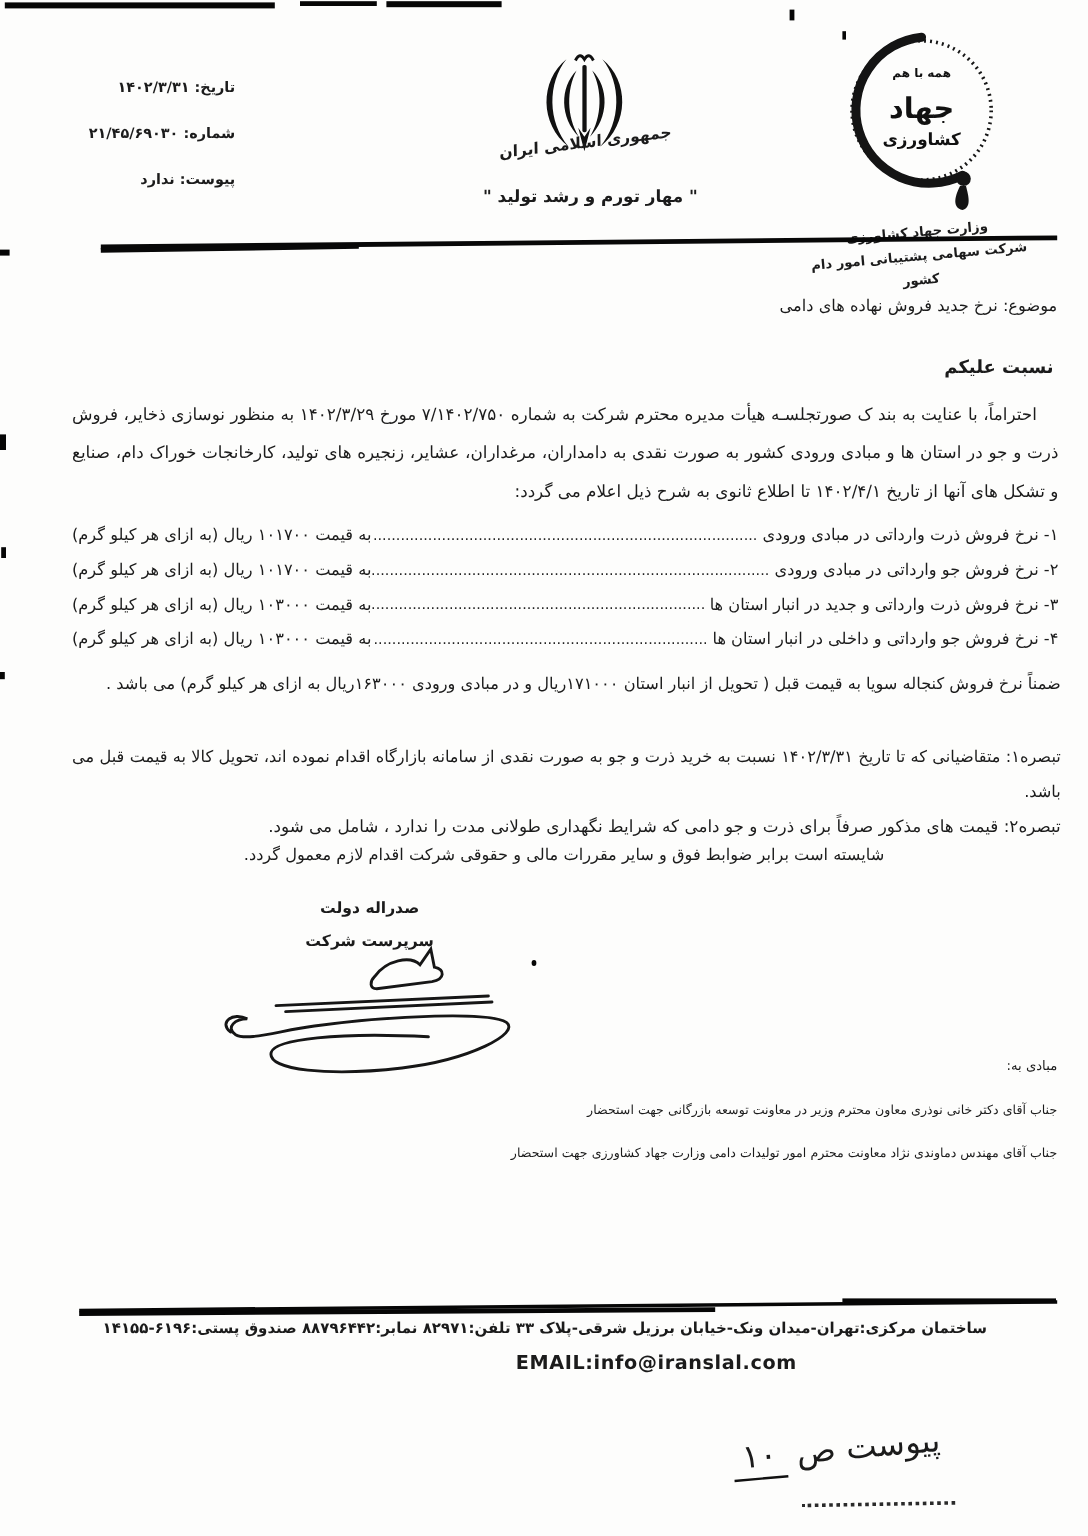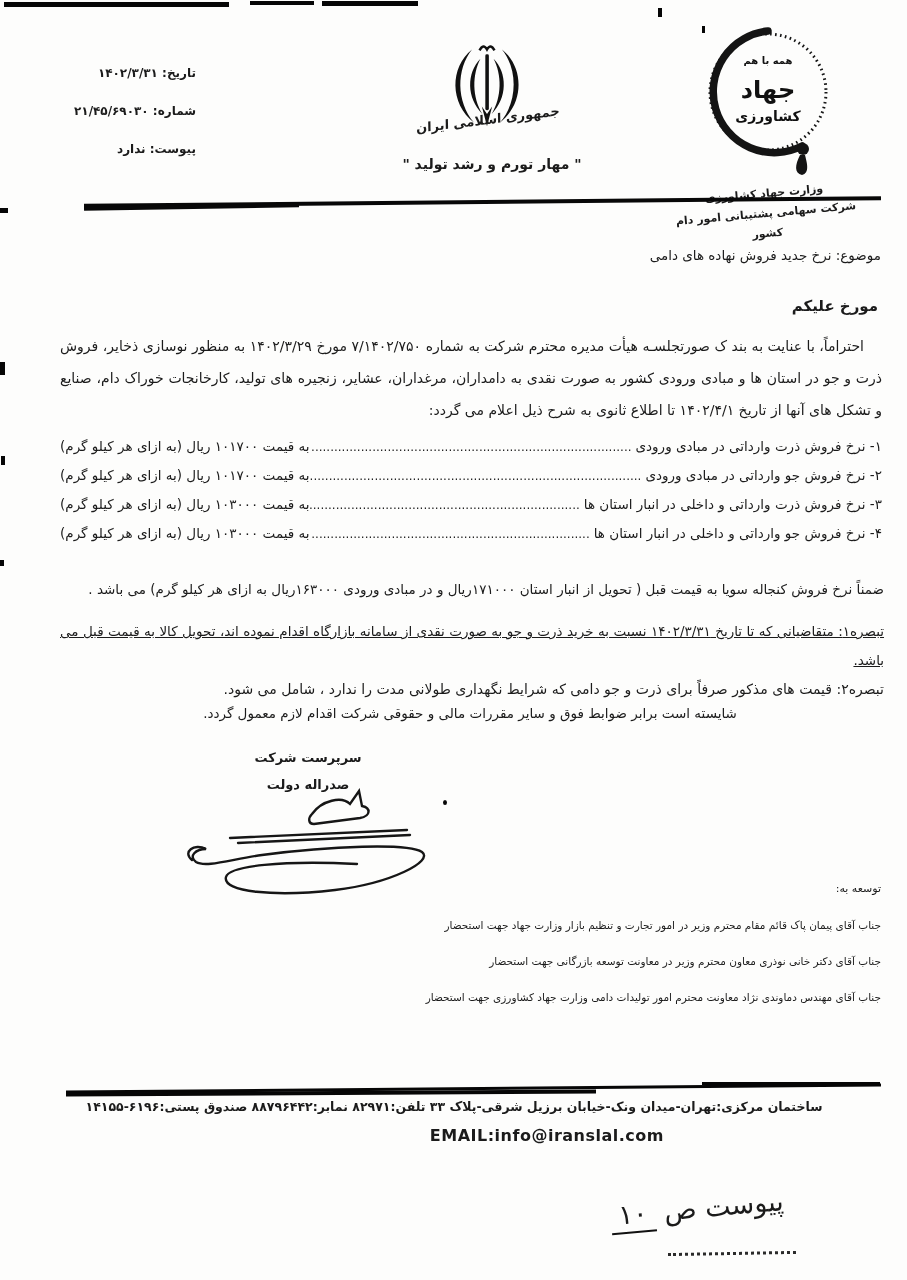--- a/index.html
+++ b/index.html
@@ -25,22 +25,22 @@
   
   .hd1{left:84px;top:200px;width:797px;height:4px;background:#080808;transform:rotate(-0.55deg);}
   .hd2{left:84px;top:205px;width:215px;height:4px;background:#080808;transform:rotate(-0.9deg);}
   .addressee{top:212px;right:26px;font-size:14.5px;font-weight:700;}
   .subject{top:247px;right:26px;font-size:13.5px;}
   .salutation{top:297px;right:29px;font-size:15px;font-weight:700;}
   .body1{top:330px;left:60px;width:822px;font-size:14px;line-height:32px;text-align:justify;text-indent:18px;}
   .items{top:438px;left:60px;width:822px;font-size:13.5px;}
   .row{display:flex;direction:rtl;align-items:baseline;height:22px;margin-bottom:7px;white-space:nowrap;}
   .leader{flex:1;overflow:hidden;white-space:nowrap;font-size:12px;color:#222;padding:0 4px;}
-  .extra{top:556px;left:60px;width:824px;font-size:13.5px;line-height:29px;text-align:justify;margin-top:19px;}
-  .note1{top:617px;left:60px;width:824px;font-size:13.5px;line-height:29px;text-align:justify;text-decoration:underline;}
+  .extra{top:556px;left:60px;width:824px;font-size:13.5px;line-height:29px;text-align:justify;}
+  .note1{top:617px;left:60px;width:824px;font-size:13.5px;line-height:29px;text-align:justify;}
   .note2{top:676px;left:60px;width:824px;font-size:14px;line-height:26px;}
   .closing{top:705px;left:70px;width:800px;font-size:13.5px;text-align:center;}
   .sig{top:744px;left:168px;width:280px;text-align:center;font-size:13px;font-weight:700;line-height:27px;}
   .sig-svg{top:786px;left:160px;}
   .sig-dot{left:443px;top:800px;width:4px;height:5px;border-radius:50%;}
   .cc{top:882px;right:26px;width:620px;text-align:right;font-size:10.5px;}
   .cc .lbl{font-size:11px;margin-bottom:12px;}
   .cc .line{line-height:36px;}
   .fl1{left:66px;top:1087px;width:815px;height:3px;background:#060606;transform:rotate(-0.5deg);}
   .fl2{left:66px;top:1091px;width:530px;height:4px;background:#060606;transform:rotate(-0.35deg);}
@@ -103,70 +103,69 @@
     <div class="logo-cap rtl">
       <div>وزارت جهاد کشاورزی</div>
       <div>شرکت سهامی پشتیبانی امور دام کشور</div>
     </div>
   </div>
 
   <div class="abs hd1"></div>
   <div class="abs hd2"></div>
 
   <div class="abs subject rtl">موضوع: نرخ جدید فروش نهاده های دامی</div>
-  <div class="abs salutation rtl">مورخ علیکم</div>
+  <div class="abs salutation rtl">نسبت علیکم</div>
 
   <div class="abs body1 rtl"><span>احتراماً، با عنایت به بند ک صورتجلسـه هیأت مدیره محترم شرکت به شماره ۷/۱۴۰۲/۷۵۰ مورخ ۱۴۰۲/۳/۲۹ به منظور نوسازی ذخایر، فروش ذرت و جو در استان ها و مبادی ورودی کشور </span><span class="b">به صورت نقدی</span><span> به دامداران، مرغداران، عشایر، زنجیره های تولید، کارخانجات خوراک دام، صنایع و تشکل های آنها </span><span class="b">از تاریخ ۱۴۰۲/۴/۱ تا اطلاع ثانوی</span><span> به شرح ذیل اعلام می گردد:</span></div>
 
   <div class="abs items">
     <div class="row">
       <span><span>۱- نرخ فروش </span><span class="b">ذرت وارداتی</span><span> در مبادی ورودی </span></span>
       <span class="leader">....................................................................................................</span>
       <span><span class="b">به قیمت ۱۰۱۷۰۰ ریال </span><span>(به ازای هر کیلو گرم)</span></span>
     </div>
     <div class="row">
       <span><span>۲- نرخ فروش </span><span class="b">جو وارداتی</span><span> در مبادی ورودی </span></span>
       <span class="leader">....................................................................................................</span>
       <span><span class="b">به قیمت ۱۰۱۷۰۰ ریال </span><span>(به ازای هر کیلو گرم)</span></span>
     </div>
     <div class="row">
-      <span><span>۳- نرخ فروش </span><span class="b">ذرت وارداتی و داخلی</span><span> در انبار استان ها </span></span>
+      <span><span>۳- نرخ فروش </span><span class="b">ذرت وارداتی و جدید</span><span> در انبار استان ها </span></span>
       <span class="leader">....................................................................................................</span>
       <span><span class="b">به قیمت ۱۰۳۰۰۰ ریال </span><span>(به ازای هر کیلو گرم)</span></span>
     </div>
     <div class="row">
       <span><span>۴- نرخ فروش </span><span class="b">جو وارداتی و داخلی</span><span> در انبار استان ها </span></span>
       <span class="leader">....................................................................................................</span>
       <span><span class="b">به قیمت ۱۰۳۰۰۰ ریال </span><span>(به ازای هر کیلو گرم)</span></span>
     </div>
   </div>
 
   <div class="abs extra rtl"><span class="b">ضمناً نرخ فروش کنجاله سویا به قیمت قبل</span><span> ( تحویل از انبار استان ۱۷۱۰۰۰ریال و در مبادی ورودی ۱۶۳۰۰۰ریال به ازای هر کیلو گرم) می باشد .</span></div>
 
   <div class="abs note1 rtl"><span>تبصره۱: متقاضیانی که تا تاریخ ۱۴۰۲/۳/۳۱ نسبت به خرید ذرت و جو به صورت نقدی از سامانه بازارگاه اقدام نموده اند، تحویل کالا به قیمت قبل می باشد.</span></div>
   <div class="abs note2 rtl"><span class="b">تبصره۲: قیمت های مذکور صرفاً برای ذرت و جو دامی که شرایط نگهداری طولانی مدت را ندارد ، شامل می شود.</span></div>
   <div class="abs closing rtl">شایسته است برابر ضوابط فوق و سایر مقررات مالی و حقوقی شرکت اقدام لازم معمول گردد.</div>
 
   <div class="abs sig rtl">
+    <div>صدراله دولت</div>
     <div>سرپرست شرکت</div>
-    <div>صدراله دولت</div>
   </div>
   <div class="abs sig-svg">
     <svg width="280" height="115" viewBox="0 0 280 115" fill="none" stroke="#161616" stroke-width="2.4" stroke-linecap="round">
       <path d="M152,28 C162,14 182,10 190,18 L199,5 L202,20 C211,22 211,30 200,32 L154,38 C148,38 148,32 152,28 Z"></path>
       <path d="M70,52 L247,44"></path>
       <path d="M78,57 L250,49"></path>
       <path d="M32,74 C22,66 34,57 46,63 C36,63 28,70 36,76 C46,82 72,73 102,69 C170,60 248,57 262,66 C274,75 232,97 175,104 C115,111 62,106 66,91 C69,80 122,74 197,78"></path>
     </svg>
   </div>
   <div class="abs art sig-dot"></div>
 
   <div class="abs cc rtl">
-    <div class="lbl">توسعه به:</div>
-    <div class="line">جناب آقای پیمان پاک قائم مقام محترم وزیر در امور تجارت و تنظیم بازار وزارت جهاد جهت استحضار</div>
+    <div class="lbl">مبادی به:</div>
     <div class="line">جناب آقای دکتر خانی نوذری معاون محترم وزیر در معاونت توسعه بازرگانی جهت استحضار</div>
     <div class="line">جناب آقای مهندس دماوندی نژاد معاونت محترم امور تولیدات دامی وزارت جهاد کشاورزی جهت استحضار</div>
   </div>
 
   <div class="abs fl1"></div>
   <div class="abs fl2"></div>
   <div class="abs fl3"></div>
   <div class="abs address rtl">ساختمان مرکزی:تهران-میدان ونک-خیابان برزیل شرقی-پلاک ۳۳ تلفن:۸۲۹۷۱ نمابر:۸۸۷۹۶۴۴۲ صندوق پستی:۶۱۹۶-۱۴۱۵۵</div>
   <div class="abs email">EMAIL:info@iranslal.com</div>
 

